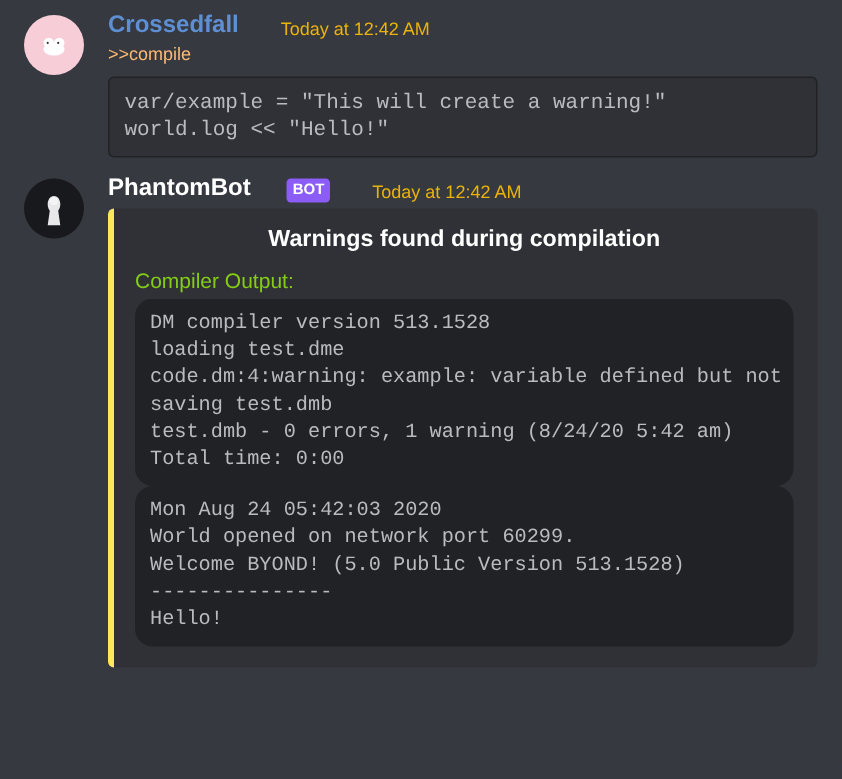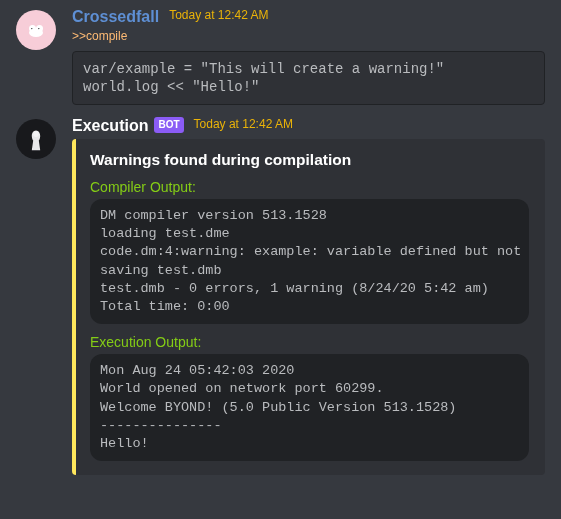--- a/index.html
+++ b/index.html
@@ -21,21 +21,21 @@
     height: 40px;
     border-radius: 50%;
     flex-shrink: 0;
     margin-right: 16px;
     margin-top: 2px;
   }
   .avatar.pink { background: #f7cdd8; display:flex; align-items:center; justify-content:center; }
   .avatar.dark { background: #18191c; display:flex; align-items:center; justify-content:center; overflow:hidden;}
   .avatar svg { width: 28px; height: 28px; }
   .msg-body { flex: 1; min-width: 0; }
-  .header-line { display: flex; align-items: flex-start; gap: 6px; margin-bottom: 2px;}
+  .header-line { display: flex; align-items: flex-end; gap: 24px; margin-bottom: 2px;}
   .username {
     font-weight: 600;
     font-size: 16px;
     cursor: pointer;
   }
   .username.blue { color: #5e8fd4; }
   .username.white { color: #ffffff; }
   .bot-tag {
     background: #8b5cf6;
     color: #fff;
@@ -87,20 +87,21 @@
     border-radius: 0 4px 4px 0;
     padding: 12px 16px 14px 14px;
     flex: 1;
     min-width:0;
   }
   .embed-title {
     color: #ffffff;
     font-weight: 700;
     font-size: 15.5px;
     margin-bottom: 10px;
+    text-align: center;
   }
   .field-name {
     color: #84cc16;
     font-size: 14px;
     font-weight: 400;
     margin-bottom: 4px;
     margin-top: 10px;
   }
   .field-name:first-of-type { margin-top:0; }
   .embed-code {
@@ -142,36 +143,35 @@
 <div class="message">
   <div class="avatar dark">
     <svg viewBox="0 0 40 40">
       <rect width="40" height="40" fill="#18191c"></rect>
       <path d="M20 8 C16 8 14 12 14 16 C14 20 16 22 16 22 L14 36 L26 36 L24 22 C24 22 26 20 26 16 C26 12 24 8 20 8 Z" fill="#e8e8ea"></path>
       <circle cx="20" cy="13" r="4" fill="#f4f4f6"></circle>
     </svg>
   </div>
   <div class="msg-body">
     <div class="header-line">
-      <span class="username white">Execution</span>
+      <span class="username white">PhantomBot</span>
       <span class="bot-tag">BOT</span>
       <span class="timestamp">Today at 12:42 AM</span>
     </div>
     <div class="embed">
       <div class="embed-pill" style="background: rgb(255, 231, 92);"></div>
       <div class="embed-body">
         <div class="embed-title">Warnings found during compilation</div>
         <div class="field-name">Compiler Output:</div>
         <div class="embed-code">DM compiler version 513.1528
 loading test.dme
 code.dm:4:warning: example: variable defined but not used
 saving test.dmb
 test.dmb - 0 errors, 1 warning (8/24/20 5:42 am)
 Total time: 0:00</div>
-        <div class="field-name">Execution Output:</div>
         <div class="embed-code">Mon Aug 24 05:42:03 2020
 World opened on network port 60299.
 Welcome BYOND! (5.0 Public Version 513.1528)
 ---------------
 Hello!</div>
       </div>
     </div>
   </div>
 </div>
 

